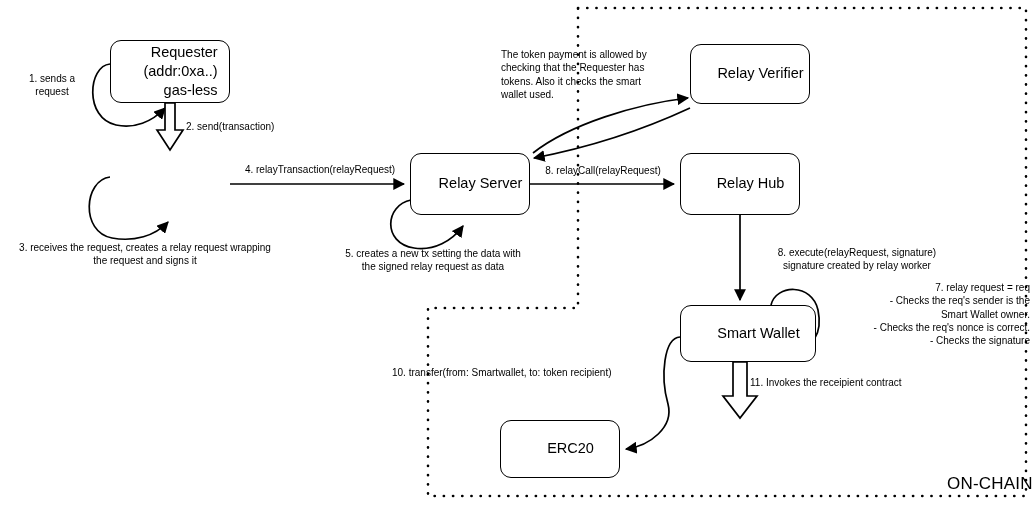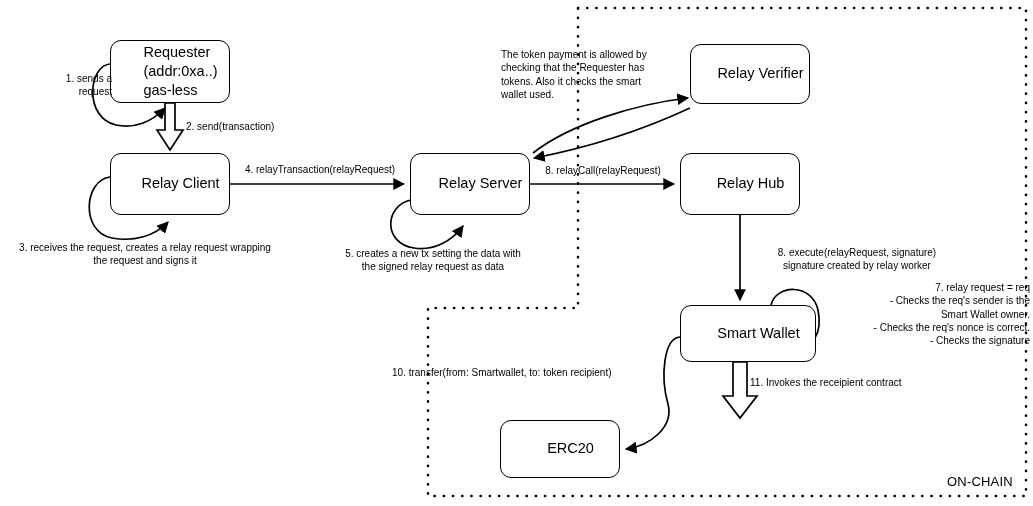--- a/index.html
+++ b/index.html
@@ -28,21 +28,21 @@
   }
   .node {
     position: absolute;
     box-sizing: border-box;
     border: 1.6px solid #000000;
     border-radius: 11px;
     background: #ffffff;
     display: flex;
     align-items: center;
     justify-content: center;
-    text-align: left;
+    text-align: right;
     font-size: 14.5px;
     line-height: 1.32;
     color: #000000;
     z-index: 3;
     padding-left: 21px;
   }
   .node-label {
     display: block;
     white-space: pre-line;
   }
@@ -53,21 +53,21 @@
     color: #000000;
     white-space: pre-line;
     z-index: 4;
     background: transparent;
   }
   .edge-label.center { text-align: center; }
   .edge-label.left { text-align: left; }
   .edge-label.right { text-align: right; }
   .zone-label {
     position: absolute;
-    font-size: 13px;
+    font-size: 17px;
     letter-spacing: 0.2px;
     color: #000000;
     z-index: 4;
   }
 </style>
 </head>
 <body>
 
 <div id="canvas">
 
@@ -104,23 +104,20 @@
 
     <path d="M 733 362 L 733 396 L 723 396 L 740 418 L 757 396 L 747 396 L 747 362 Z" fill="#ffffff" stroke="#000000" stroke-width="1.7" stroke-linejoin="miter"></path>
   </svg>
 
   <div class="node" style="left:110px; top:40px; width:120px; height:63px;">
     <span class="node-label">Requester
 (addr:0xa..)
 gas-less</span>
   </div>
 
-  <div class="node" style="left:110px; top:153px; width:120px; height:62px;">
-    <span class="node-label">Relay Client</span>
-  </div>
 
   <div class="node" style="left:690px; top:44px; width:120px; height:60px;">
     <span class="node-label">Relay Verifier</span>
   </div>
 
   <div class="node" style="left:410px; top:153px; width:120px; height:62px;">
     <span class="node-label">Relay Server</span>
   </div>
 
   <div class="node" style="left:680px; top:153px; width:120px; height:62px;">
@@ -129,21 +126,21 @@
 
   <div class="node" style="left:680px; top:305px; width:136px; height:57px;">
     <span class="node-label">Smart Wallet</span>
   </div>
 
   <div class="node" style="left:500px; top:420px; width:120px; height:58px;">
     <span class="node-label">ERC20</span>
   </div>
 
 
-  <div class="edge-label center" style="left:20px; top:72px; width:92px;text-align:right;">1. sends a
+  <div class="edge-label center" style="left:6px; top:72px; width:92px;">1. sends a
 request</div>
 
   <div class="edge-label left" style="left:186px; top:120px; width:180px;">2. send(transaction)</div>
 
   <div class="edge-label center" style="left:0px; top:241px; width:290px;">3. receives the request, creates a relay request wrapping
 the request and signs it</div>
 
   <div class="edge-label center" style="left:232px; top:163px; width:176px;">4. relayTransaction(relayRequest)</div>
 
   <div class="edge-label center" style="left:325px; top:247px; width:216px;">5. creates a new tx setting the data with

